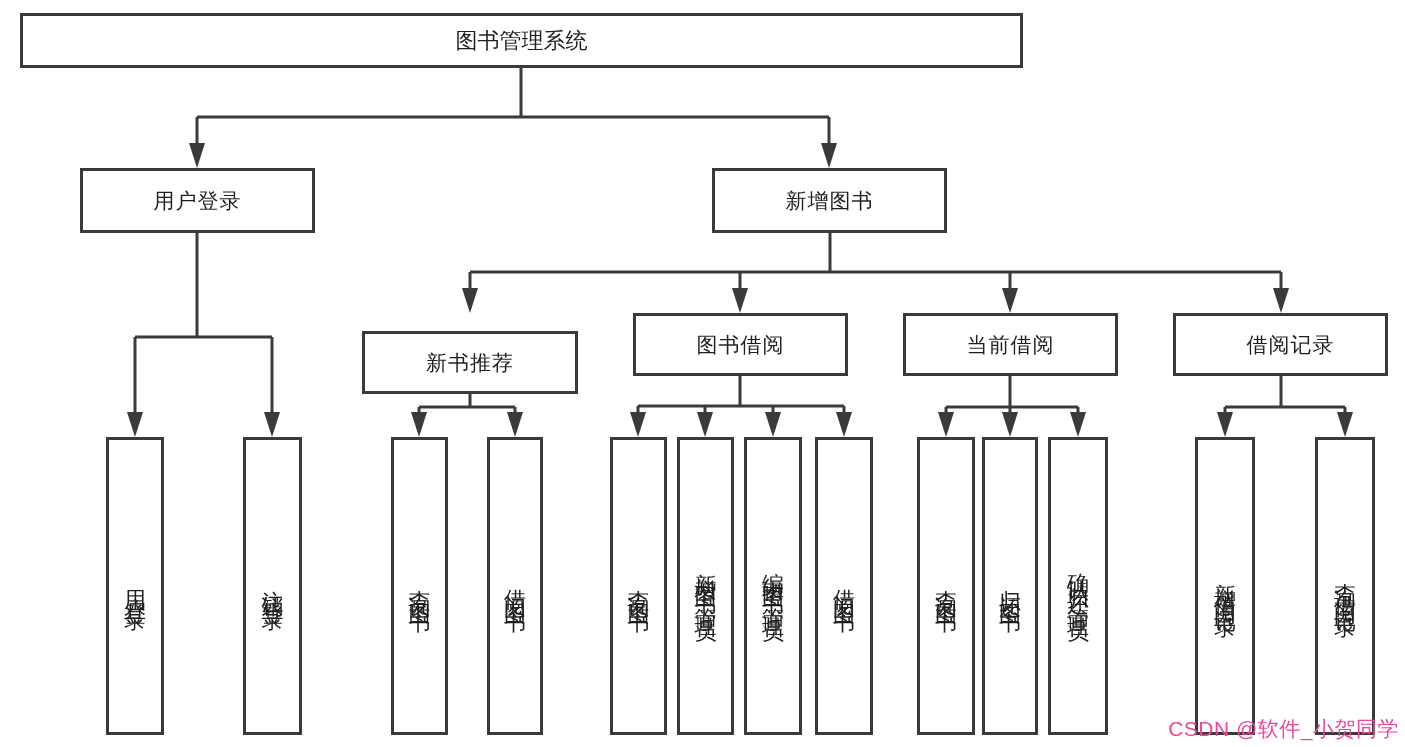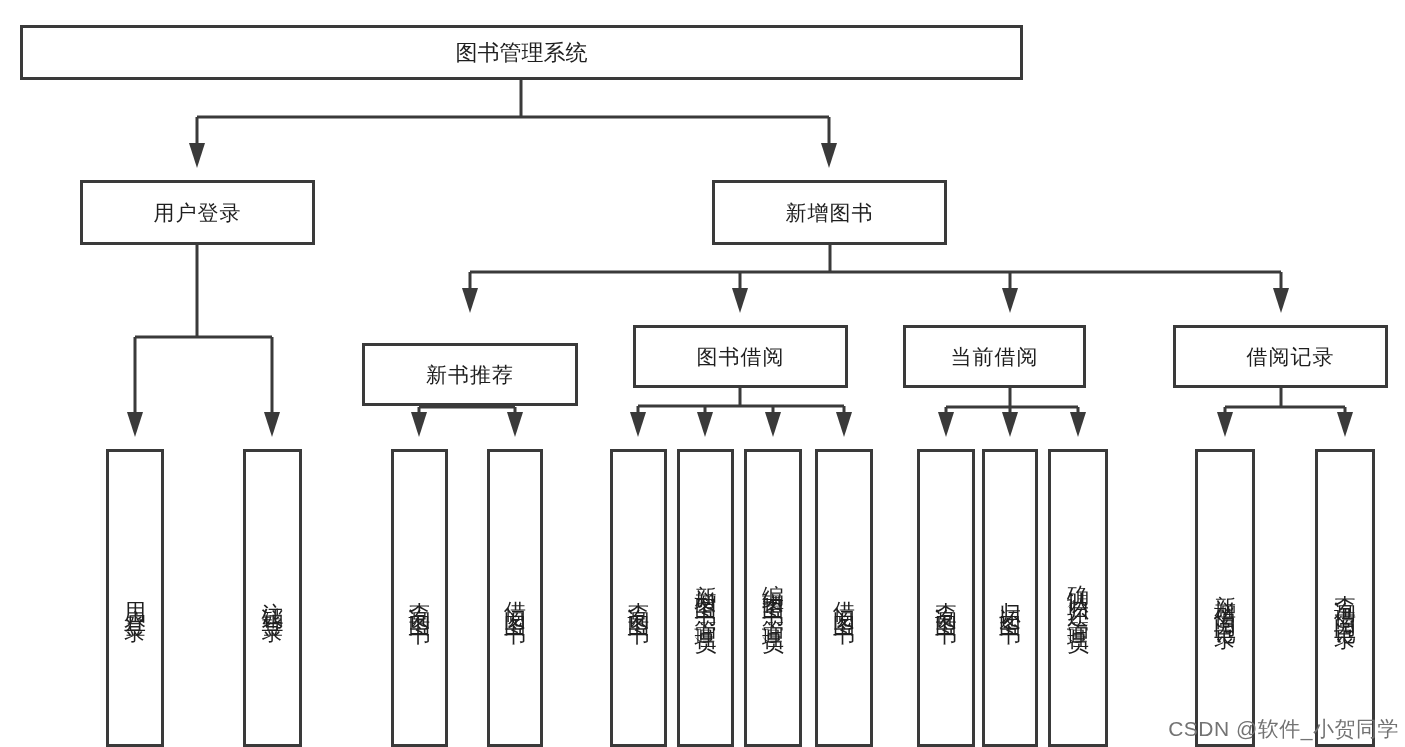--- a/index.html
+++ b/index.html
@@ -24,42 +24,41 @@
   }
   .box {
     position: absolute;
     box-sizing: border-box;
     border: 3px solid #3a3a3a;
     background: #ffffff;
     display: flex;
     align-items: center;
     justify-content: center;
     color: #1f1f1f;
-    margin-top: 12px;
   }
   .hlabel {
     font-size: 21px;
     letter-spacing: 1px;
     white-space: nowrap;
   }
   .root-label {
     font-size: 22px;
   }
   .leaf {
     writing-mode: vertical-rl;
     font-size: 22px;
     letter-spacing: 7px;
     line-height: 1.1;
   }
   .watermark {
     position: absolute;
     right: 6px;
     bottom: 4px;
     font-size: 21px;
-    color: #737373;
+    color: #ec4899;
     letter-spacing: 0.5px;
     white-space: nowrap;
   }
 </style>
 </head>
 <body>
 
 <div id="canvas">
 
   <svg id="connector-svg" viewBox="0 0 1405 747" xmlns="http://www.w3.org/2000/svg">
@@ -105,21 +104,21 @@
     </g>
   </svg>
 
   <div class="box root-label" style="left:20px; top:13px; width:1003px; height:55px;">图书管理系统</div>
 
   <div class="box hlabel" style="left:80px; top:168px; width:235px; height:65px;">用户登录</div>
   <div class="box hlabel" style="left:712px; top:168px; width:235px; height:65px;">新增图书</div>
 
   <div class="box hlabel" style="left:362px; top:331px; width:216px; height:63px;">新书推荐</div>
   <div class="box hlabel" style="left:633px; top:313px; width:215px; height:63px;">图书借阅</div>
-  <div class="box hlabel" style="left:903px; top:313px; width:183px; height:63px;">当前借阅</div>
+  <div class="box hlabel" style="left:903px; top:313px; width:215px; height:63px;">当前借阅</div>
   <div class="box hlabel" style="left:1173px; top:313px; width:215px; height:63px;padding-left:20px;">借阅记录</div>
 
   <div class="box leaf" style="left:106px; top:437px; width:58px; height:298px;">用户登录</div>
   <div class="box leaf" style="left:243px; top:437px; width:59px; height:298px;">注销登录</div>
 
   <div class="box leaf" style="left:391px; top:437px; width:57px; height:298px;">查询图书</div>
   <div class="box leaf" style="left:487px; top:437px; width:56px; height:298px;">借阅图书</div>
 
   <div class="box leaf" style="left:610px; top:437px; width:57px; height:298px;">查询图书</div>
   <div class="box leaf" style="left:677px; top:437px; width:57px; height:298px;">新增图书（管理员）</div>

